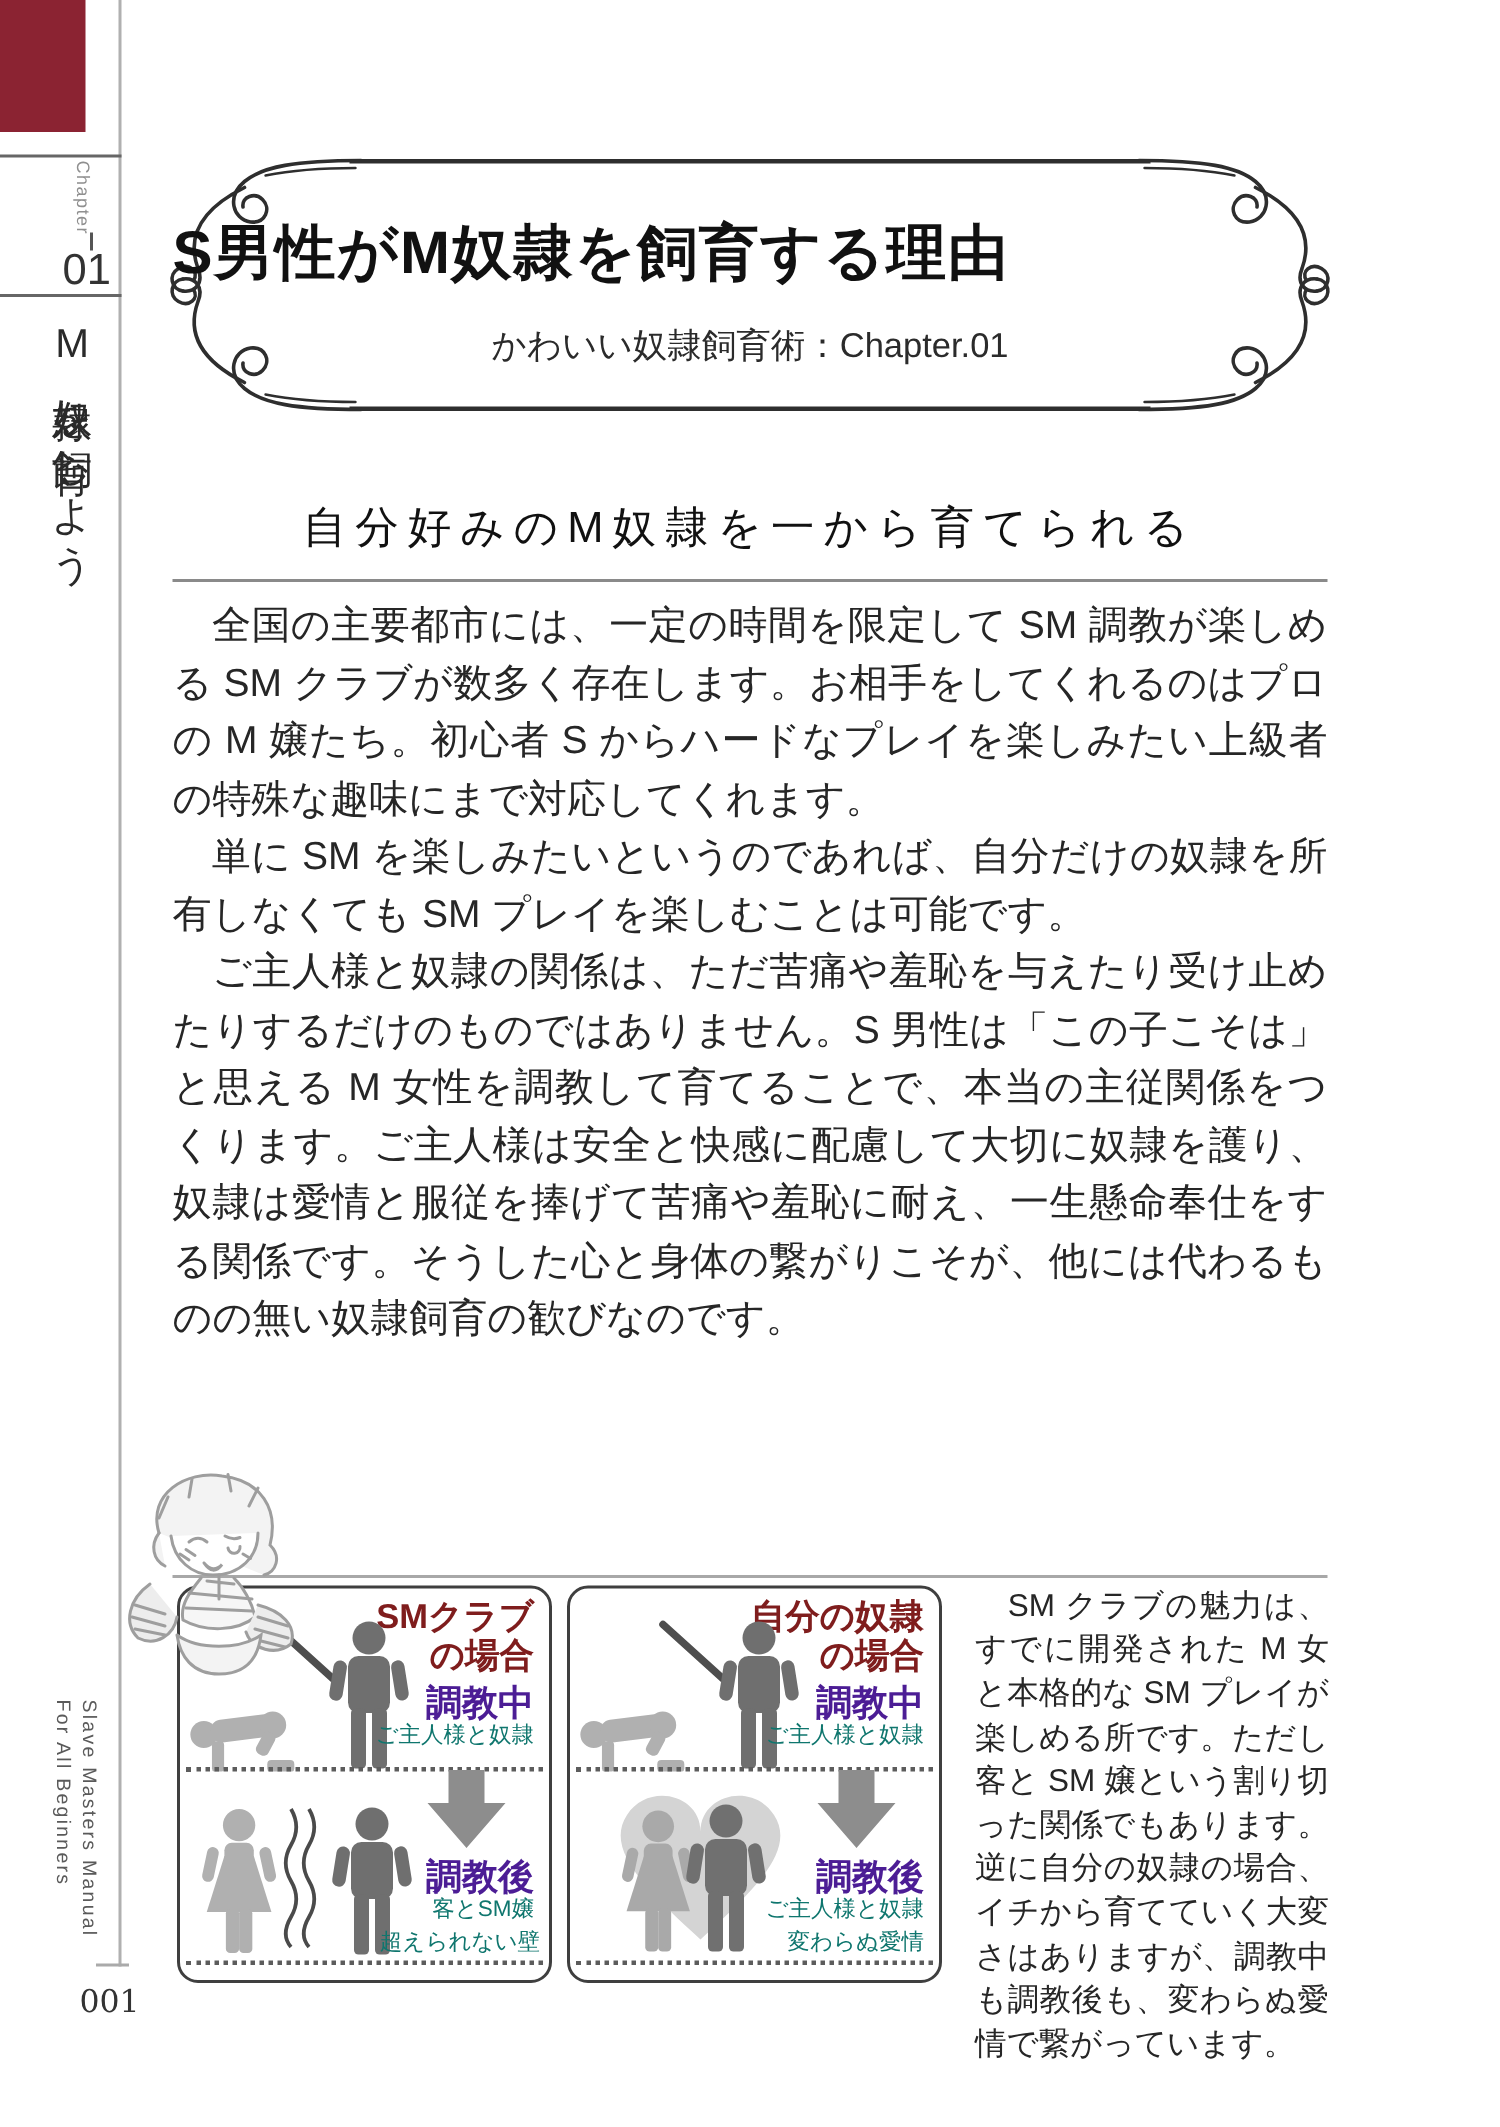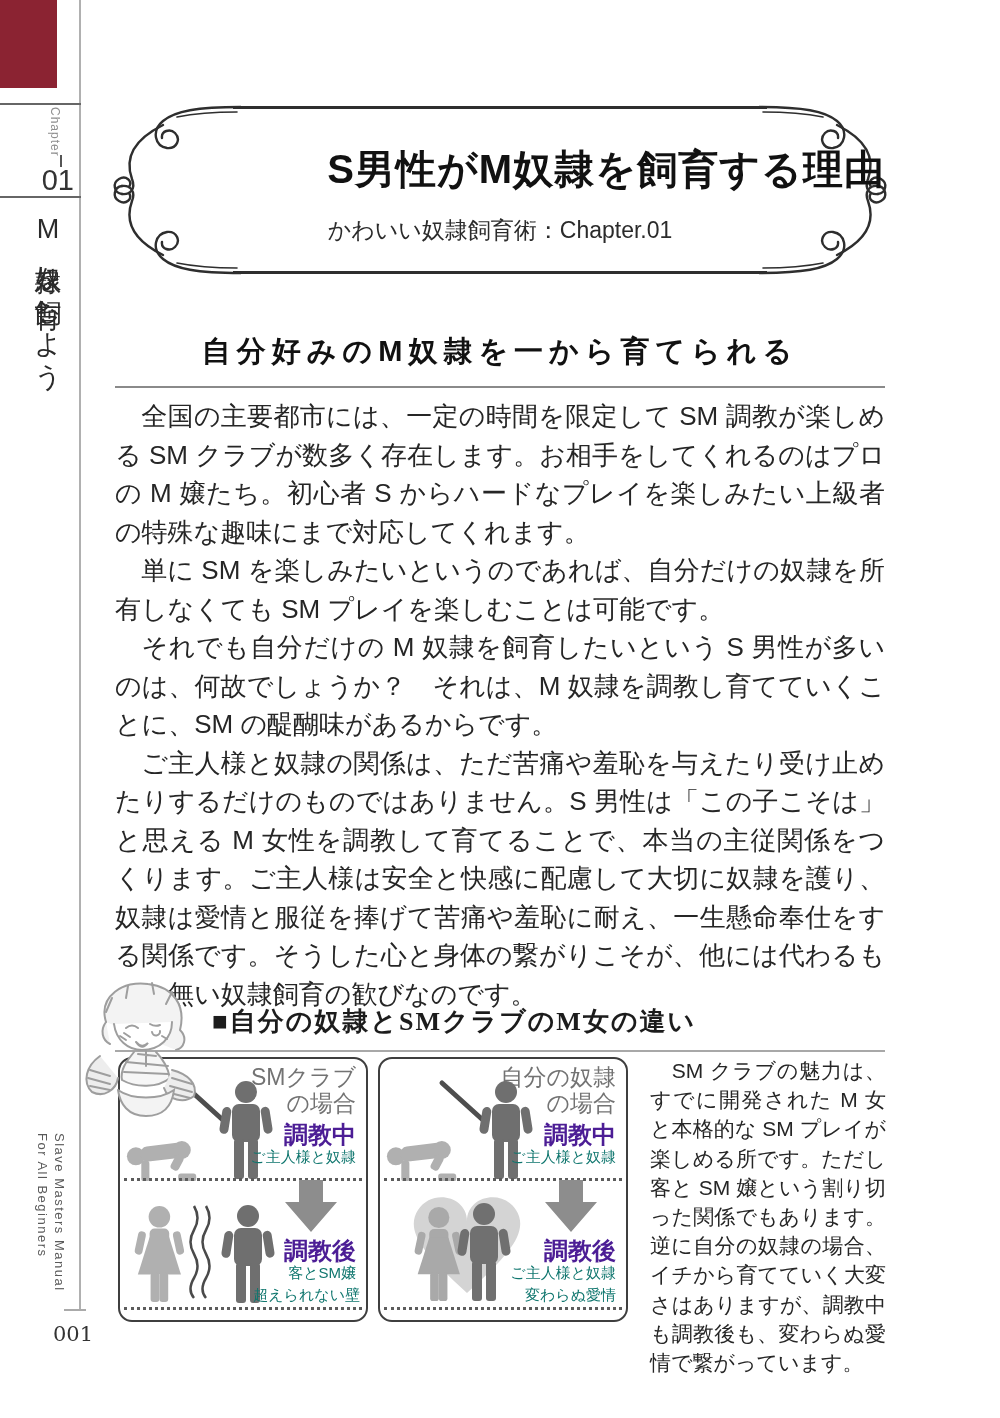--- a/index.html
+++ b/index.html
@@ -23,45 +23,45 @@
   .footer-tick{position:absolute;left:64px;top:1309px;width:22px;height:2px;background:#aaa;}
   .page-num{position:absolute;left:46px;top:1322px;width:54px;text-align:center;
       font-family:"DejaVu Serif","Liberation Serif",serif;font-size:21px;color:#333;}
 
   
   .hdr{position:absolute;left:115px;top:95px;width:770px;height:190px;}
   .hdr .rail{position:absolute;left:118px;width:534px;height:2.5px;background:#2e2e2e;}
   .hdr .rail.t{top:11px;} .hdr .rail.b{top:176px;}
   .flourish{position:absolute;top:0;width:130px;height:190px;}
   .flourish.l{left:-4px;} .flourish.r{right:-4px;transform:scaleX(-1);}
-  .hdr-title{position:absolute;left:0;top:46px;width:100%;text-align:right;
+  .hdr-title{position:absolute;left:0;top:46px;width:100%;text-align:left;
       font-size:40px;font-weight:700;letter-spacing:1px;color:#111;line-height:56px;}
   .hdr-sub{position:absolute;left:0;top:120px;width:100%;text-align:center;
       font-size:23px;color:#2b2b2b;line-height:30px;}
 
   
   .sec-head{position:absolute;left:115px;top:332px;width:770px;text-align:center;
-      font-size:29px;font-weight:700;letter-spacing:6px;color:#111;}
+      font-size:29px;font-weight:400;letter-spacing:6px;color:#111;}
   .sec-rule{position:absolute;left:115px;top:386px;width:770px;height:2px;background:#8a8a8a;}
   .bodytext{position:absolute;left:115px;top:397px;width:770px;
       font-size:26px;line-height:38.5px;text-align:justify;color:#262626;}
   .bodytext p{margin:0;}
 
   
   .cmp-head{position:absolute;left:212px;top:1004px;
       font-family:"Liberation Serif","DejaVu Serif",serif;font-weight:700;
       font-size:26px;letter-spacing:2px;color:#1c1c1c;}
   .cmp-rule{position:absolute;left:115px;top:1050px;width:770px;height:2px;background:#a8a8a8;}
   .mascot{position:absolute;left:76px;top:978px;width:142px;height:152px;z-index:6;}
 
   .cbox{position:absolute;top:1057px;width:250px;height:265px;background:#fff;
       border:2.5px solid #3f3f3f;border-radius:14px;box-sizing:border-box;overflow:hidden;z-index:2;}
   .cbox.left{left:118px;} .cbox.right{left:378px;}
   .cbox .title{position:absolute;right:10px;top:5px;text-align:right;
-      font-size:23px;font-weight:400;line-height:26px;color:#737373;}
+      font-size:23px;font-weight:700;line-height:26px;color:#7f1d1d;}
   .cbox .lbl{position:absolute;right:10px;text-align:right;font-weight:700;font-size:24px;color:#4c1d95;font-family:Liberation Mono, monospace;}
   .cbox .sub{position:absolute;right:6px;text-align:right;font-size:15px;color:#0f766e;line-height:21px;}
   .cbox .dotted{position:absolute;left:4px;right:4px;border-top:3px dotted #5c5c5c;}
   .gfx{position:absolute;}
   .arrow-svg{position:absolute;left:163px;top:121px;z-index:3;}
 
   .sidecol{position:absolute;left:650px;top:1056px;width:236px;
       font-size:21px;line-height:29.2px;text-align:justify;color:#262626;}
 </style>
 </head>
@@ -147,25 +147,23 @@
     </svg>
     <div class="hdr-title">S男性がM奴隷を飼育する理由</div>
     <div class="hdr-sub">かわいい奴隷飼育術：Chapter.01</div>
   </div>
 
   <div class="sec-head">自分好みのM奴隷を一から育てられる</div>
   <div class="sec-rule"></div>
   <div class="bodytext">
     <p>　全国の主要都市には、一定の時間を限定して SM 調教が楽しめる SM クラブが数多く存在します。お相手をしてくれるのはプロの M 嬢たち。初心者 S からハードなプレイを楽しみたい上級者の特殊な趣味にまで対応してくれます。</p>
     <p>　単に SM を楽しみたいというのであれば、自分だけの奴隷を所有しなくても SM プレイを楽しむことは可能です。</p>
-    <p>　それでも自分だけの M 奴隷を飼育したいという S 男性が多いのは、何故でしょうか？　それは、M 奴隷を調教し育てていくことに、SM の醍醐味があるからです。</p>
     <p>　ご主人様と奴隷の関係は、ただ苦痛や羞恥を与えたり受け止めたりするだけのものではありません。S 男性は「この子こそは」と思える M 女性を調教して育てることで、本当の主従関係をつくります。ご主人様は安全と快感に配慮して大切に奴隷を護り、奴隷は愛情と服従を捧げて苦痛や羞恥に耐え、一生懸命奉仕をする関係です。そうした心と身体の繋がりこそが、他には代わるものの無い奴隷飼育の歓びなのです。</p>
   </div>
 
-  <div class="cmp-head">■自分の奴隷とSMクラブのM女の違い</div>
   <div class="cmp-rule"></div>
 
   <svg class="mascot" viewBox="0 0 142 152">
     <g fill="none" stroke="#9e9e9e" stroke-width="2" stroke-linecap="round">
       <path d="M30 44 C22 18 48 2 72 6 C98 9 110 28 104 52 C112 60 108 70 100 72" fill="#f3f3f3"></path>
       <path d="M30 44 C24 52 26 62 34 66" fill="#f3f3f3"></path>
       <path d="M36 20 L30 34 M52 8 L50 20 M76 5 L78 16 M96 14 L90 26"></path>
       <path d="M38 46 C40 62 52 72 66 72 C84 72 96 60 96 44" fill="#ffffff"></path>
       <path d="M50 50 q6 -5 12 0"></path>
       <path d="M74 46 q5 3 10 1 M76 54 a4 4 0 0 0 8 -1"></path>

